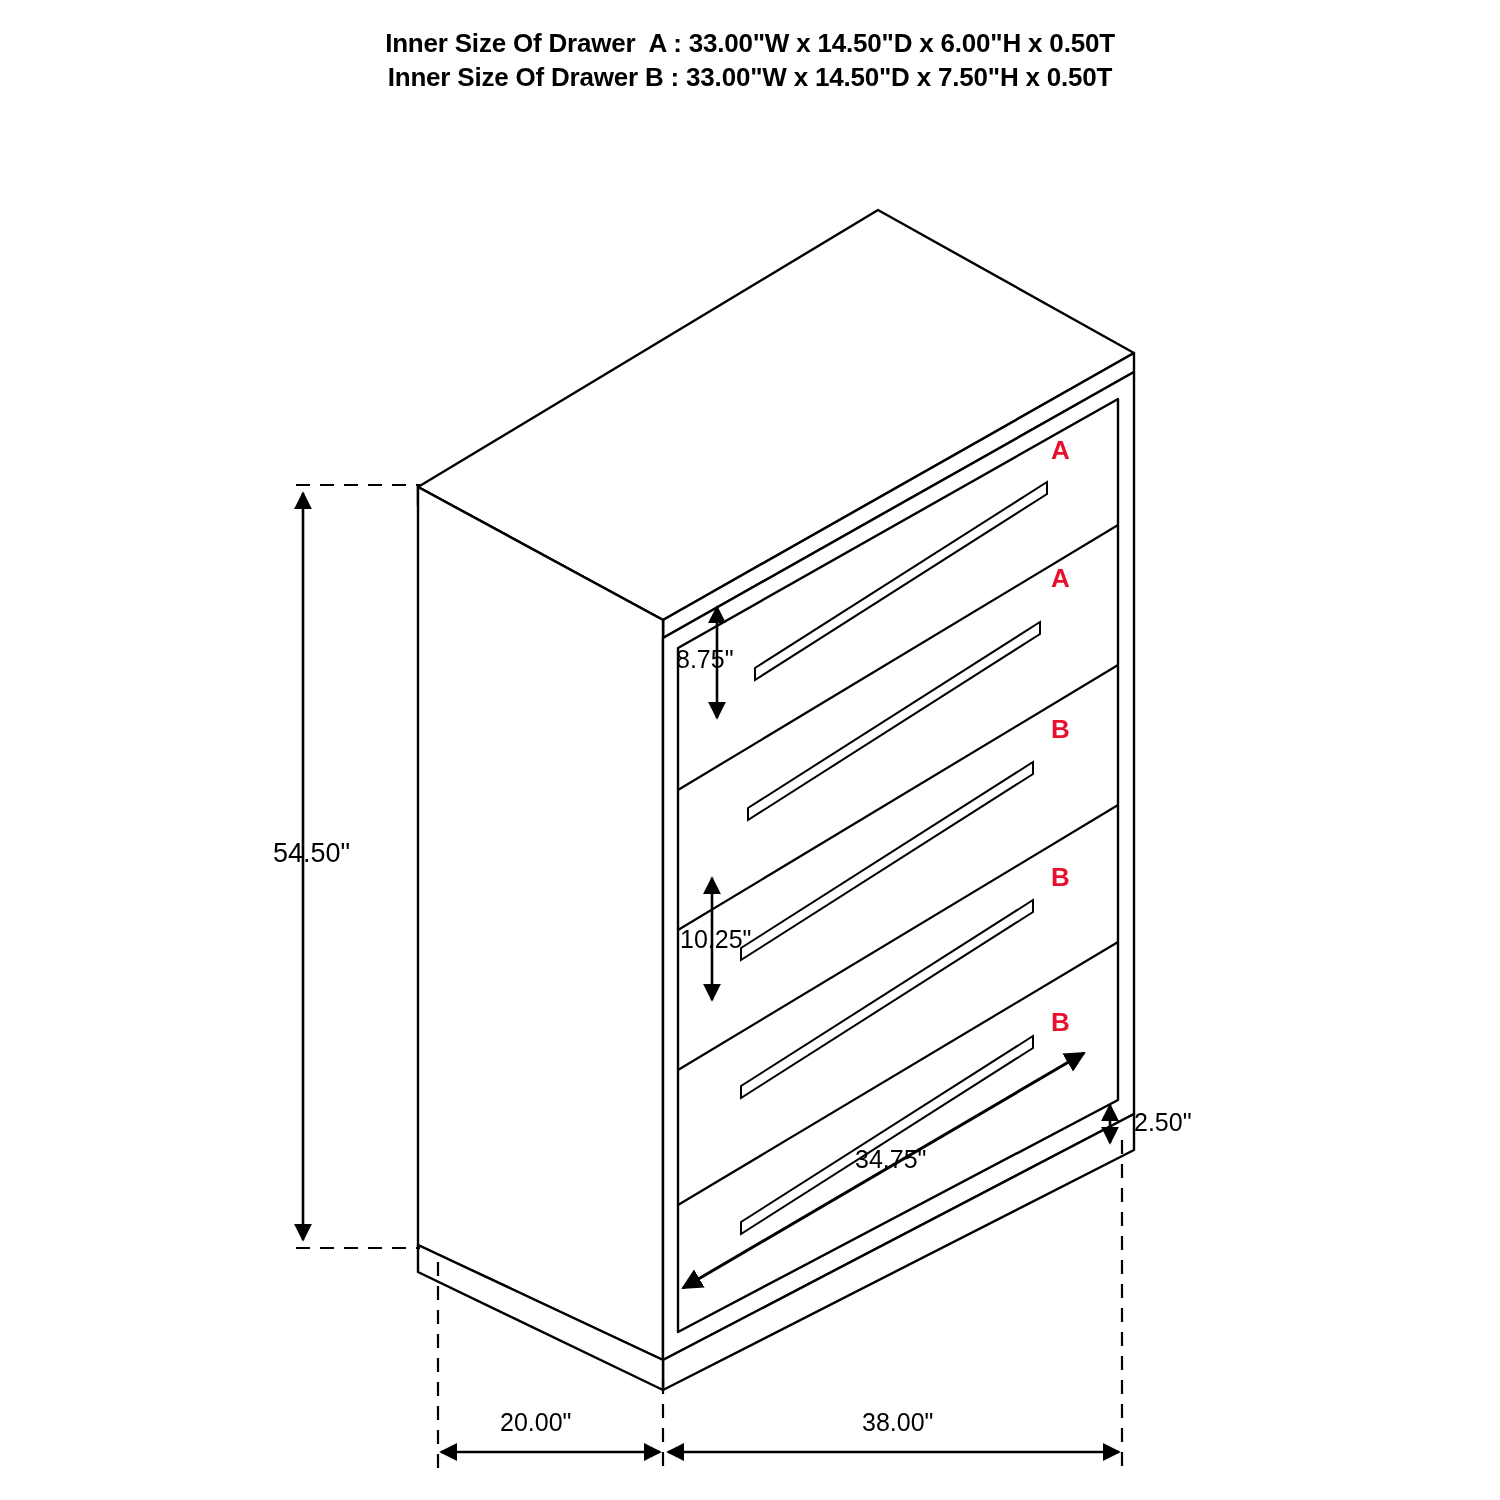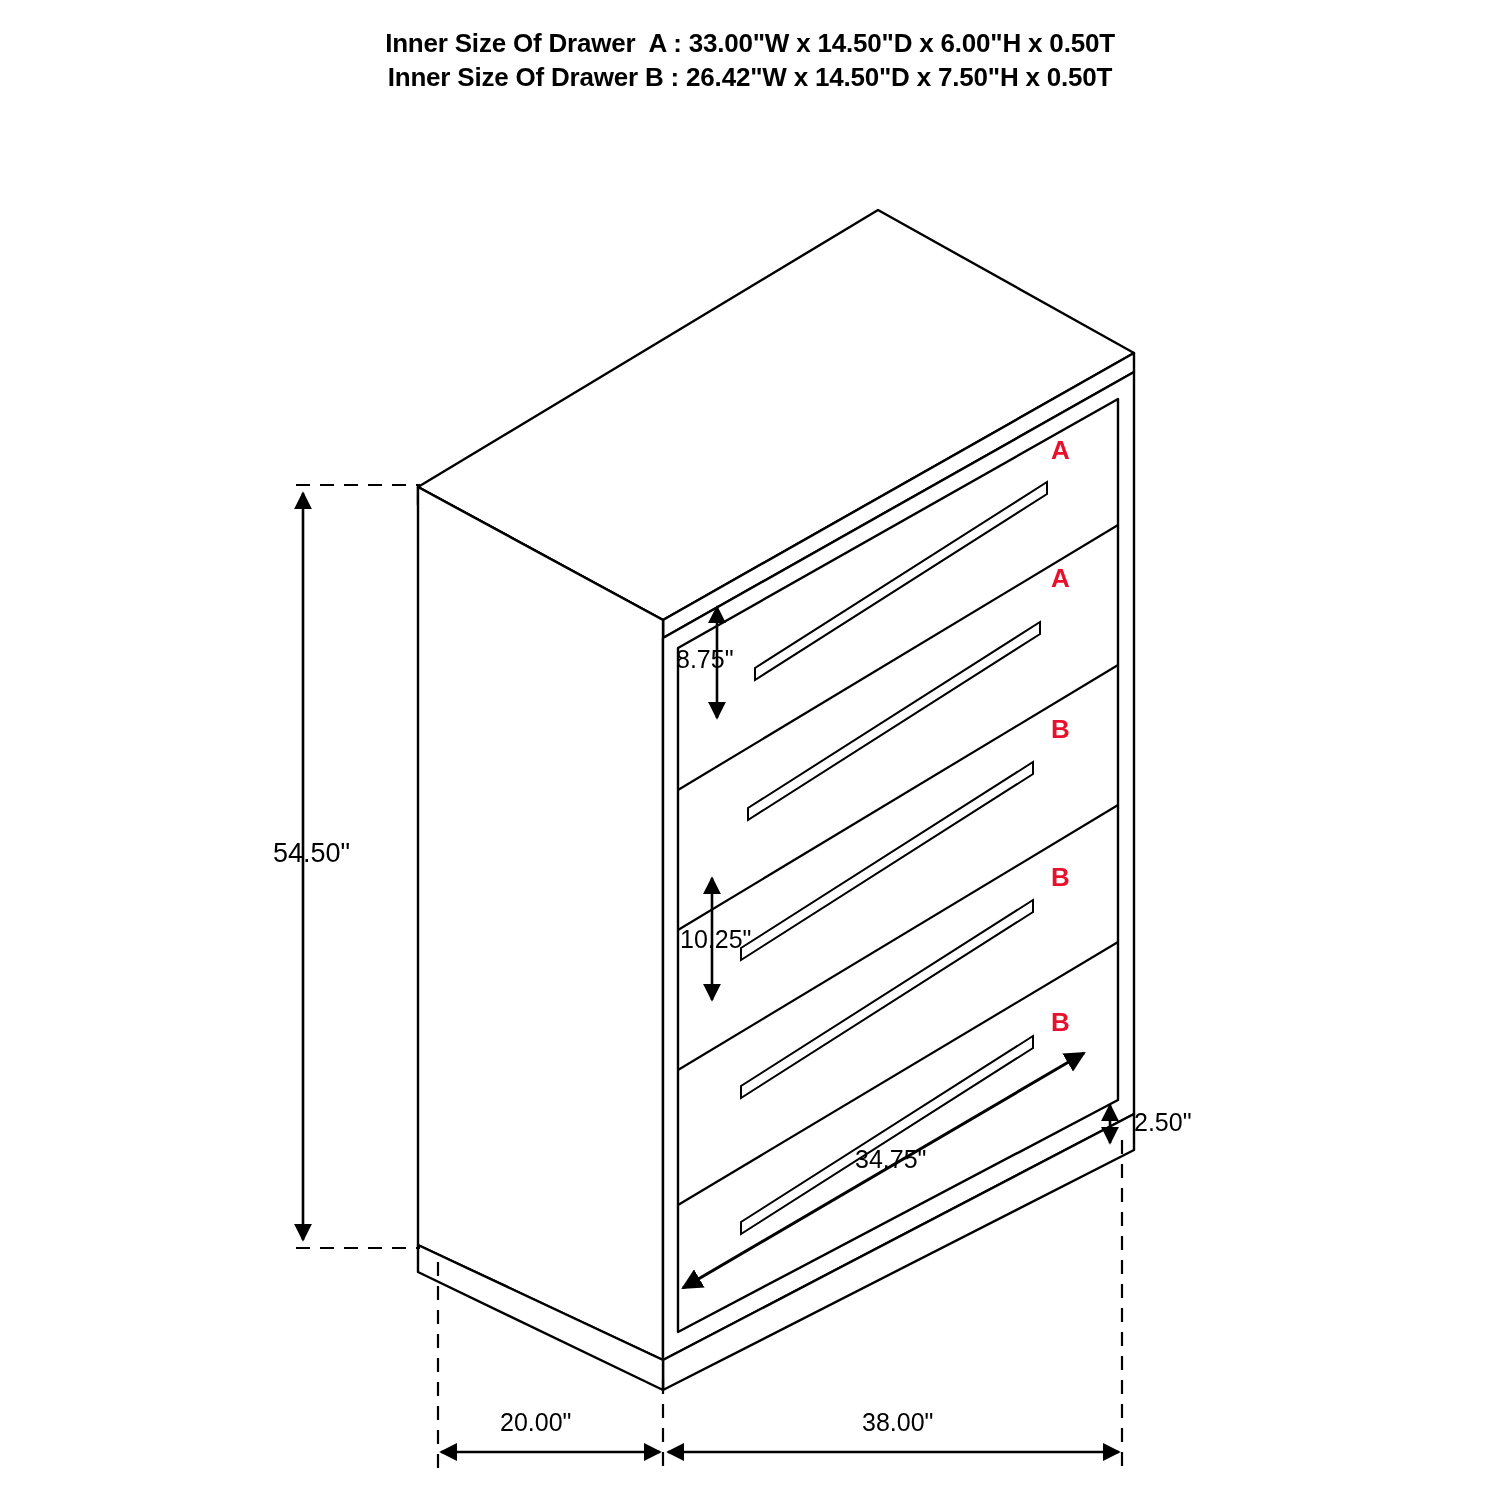--- a/index.html
+++ b/index.html
@@ -56,21 +56,21 @@
     font-family: "Liberation Sans", sans-serif;
   }
 </style>
 </head>
 <body>
 
 <div id="stage">
 
   <div class="header">
     <div>Inner Size Of Drawer  A : 33.00"W x 14.50"D x 6.00"H x 0.50T</div>
-    <div>Inner Size Of Drawer B : 26.42"W x 14.50"D x 7.50"H x 0.50T</div>
+    <div>Inner Size Of Drawer B : 33.00"W x 14.50"D x 7.50"H x 0.50T</div>
   </div>
 
   <svg class="diagram" viewBox="0 0 1500 1500">
 
     <g fill="#ffffff" stroke="#000000" stroke-width="2.4" stroke-linejoin="round">
 
       <polygon points="878,210 1134,353 663,620 418,487"></polygon>
 
       <polygon points="1134,353 1134,372 663,638 663,620"></polygon>
       <polygon points="418,487 663,620 663,638 418,505"></polygon>

